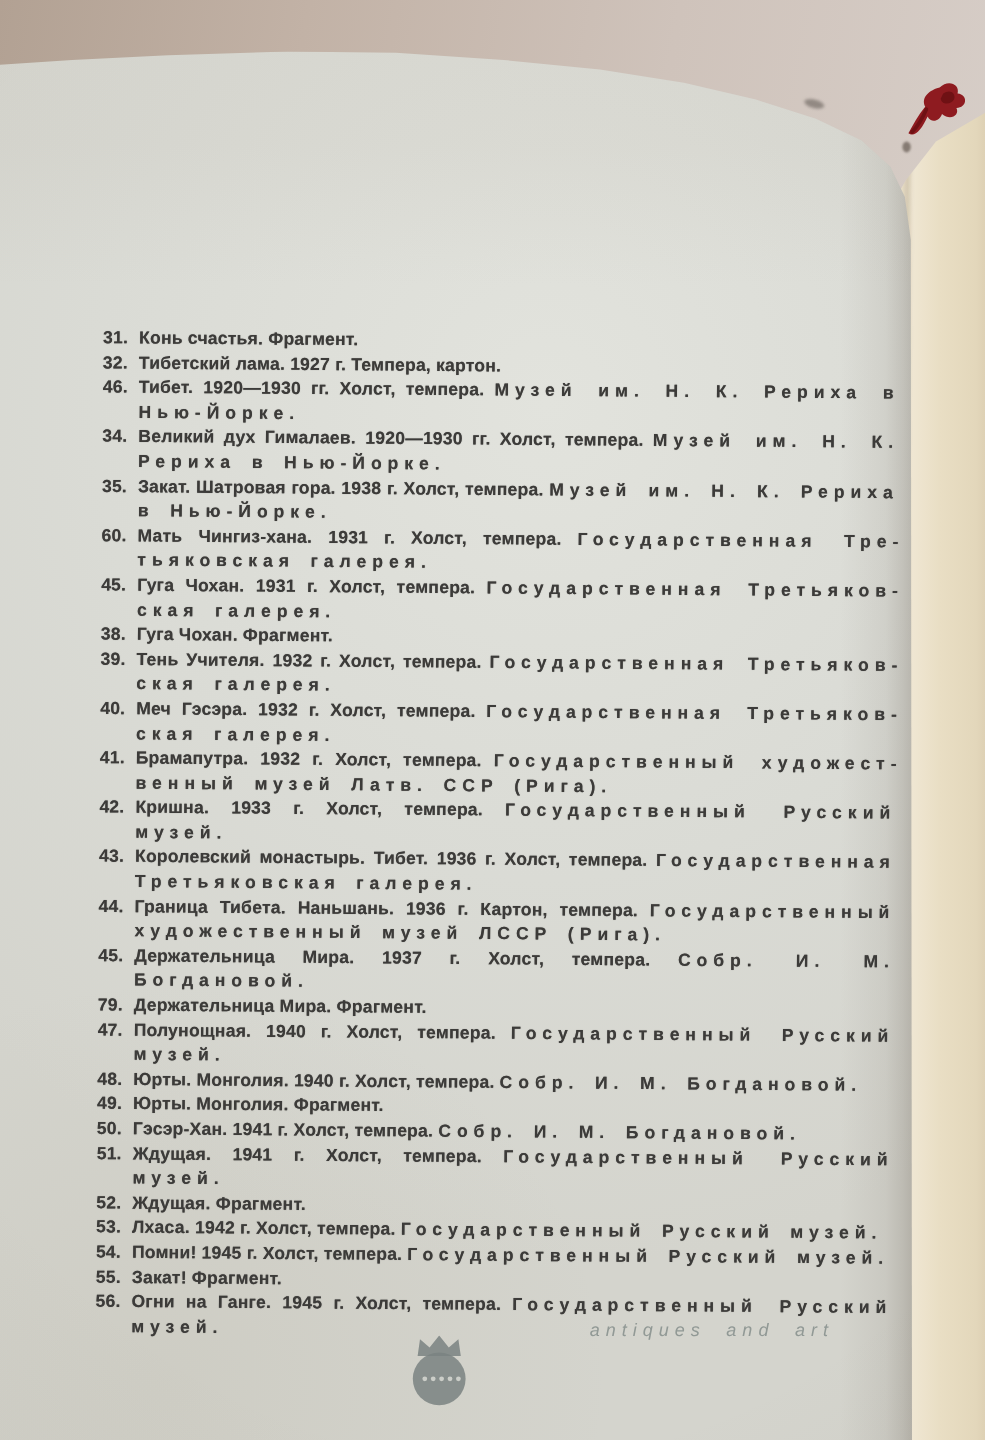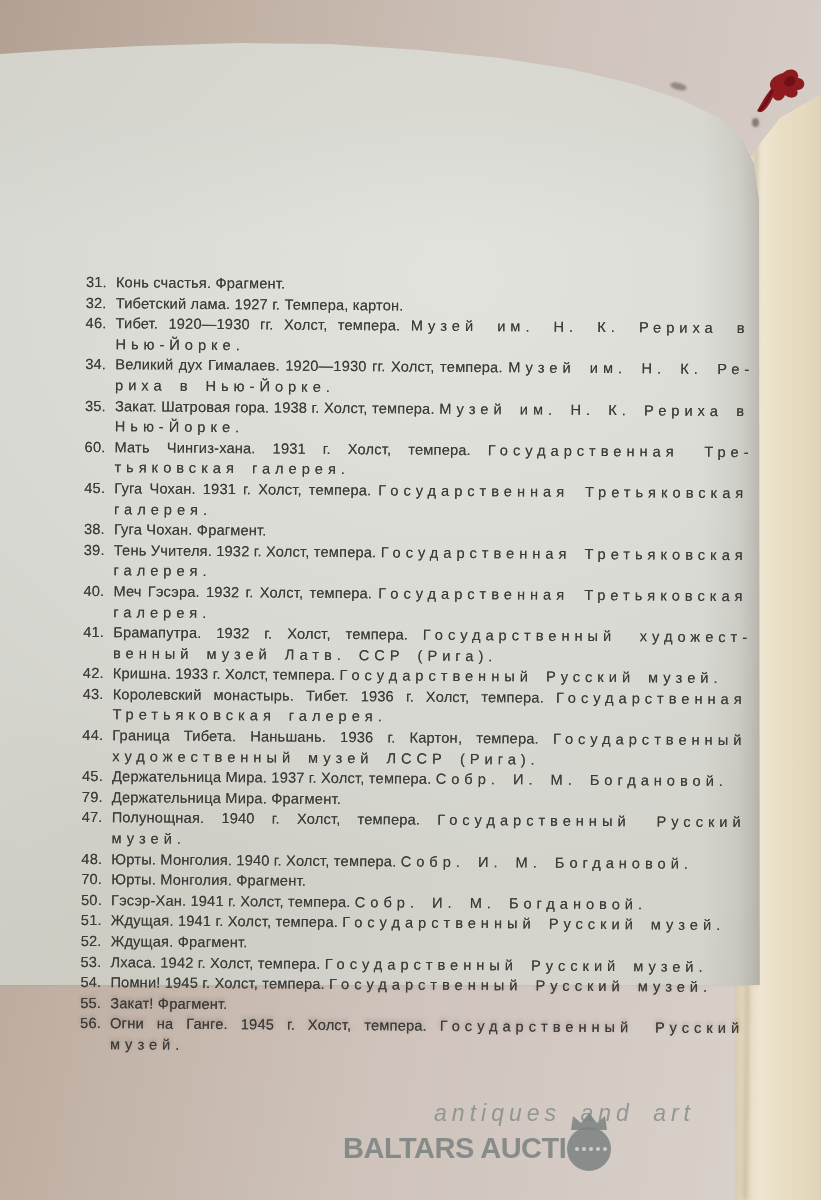--- a/index.html
+++ b/index.html
@@ -13,27 +13,28 @@
     position:absolute;left:735px;top:0;width:86px;height:1200px;
     background:linear-gradient(90deg,#d8cbb2 0px,#e6dac0 10px,#efe6d2 26px,#e9dec4 48px,#e3d7bb 78px,#ded1b5 86px);
     clip-path:polygon(0px 185px,20px 150px,45px 118px,86px 94px,86px 1200px,0px 1200px);
   }
   .fore-edge .ridge{
     position:absolute;left:14px;top:90px;width:4px;height:1110px;
     background:rgba(120,105,80,.28);filter:blur(2px);transform:rotate(.6deg);
   }
   
   .page{
-    position:absolute;left:0;top:0;width:760px;height:985px;
+    position:absolute;left:0;top:0;width:760px;height:1200px;
     background:
       linear-gradient(90deg,rgba(0,0,0,0) 0 700px,rgba(110,100,88,.10) 738px,rgba(110,100,88,.22) 752px,rgba(110,100,88,.30) 759px),
       radial-gradient(90% 60% at 60% 28%,#e2e3dd 0%,#dadbd5 55%,#d4d4cd 100%),
       #d8d9d3;
     clip-path:polygon(0px 54px,60px 50px,140px 46px,240px 43px,330px 44px,420px 50px,500px 58px,570px 69px,630px 83px,680px 99px,718px 117px,742px 139px,754px 164px,759px 200px,760px 1200px,0px 1200px);
     filter:drop-shadow(0 -2px 2px rgba(96,84,74,.40));
+    font-weight:bold;
   }
   .page .tone{
     position:absolute;inset:0;
     background:
       linear-gradient(180deg,rgba(150,135,115,.06) 0 120px,rgba(0,0,0,0) 240px),
       radial-gradient(70% 40% at 18% 96%,rgba(150,140,115,.10) 0%,rgba(0,0,0,0) 70%),
       radial-gradient(120% 90% at 55% 45%,rgba(0,0,0,0) 62%,rgba(110,100,86,.09) 100%);
   }
   .smudge{position:absolute;left:670px;top:83px;width:17px;height:7px;border-radius:50%;
     background:rgba(92,86,80,.55);filter:blur(1.2px);transform:rotate(14deg);}
@@ -49,21 +50,21 @@
     text-shadow:0 0 .6px rgba(60,59,57,.75);
     transform:rotate(.45deg);transform-origin:0 0;
   }
   .item{padding-left:30px;text-indent:-30px;}
   .item .num{display:inline-block;width:30px;text-indent:0;}
   .item .sp{letter-spacing:5px;word-spacing:4px;}
   
   .watermark{position:absolute;left:343px;top:1100px;width:410px;height:72px;color:rgba(120,129,127,.85);}
   .wm-tagline{
     position:absolute;top:0;right:58px;white-space:nowrap;
-    font-style:italic;font-size:23px;letter-spacing:5px;word-spacing:8px;
+    font-style:italic;font-size:15px;letter-spacing:5px;word-spacing:8px;
     color:rgba(128,137,135,.8);
     text-align:center;
   }
   .wm-main{
     position:absolute;left:0;top:25px;display:flex;align-items:center;white-space:nowrap;
     font-weight:bold;font-size:29px;letter-spacing:-0.5px;
   }
   .orb{position:relative;display:inline-block;width:44px;height:44px;margin:2px 1px 0 1px;
     border-radius:50%;background:rgba(122,131,129,.85);}
   .orb svg.crown{position:absolute;left:3px;top:-14px;width:38px;height:17px;}
@@ -109,21 +110,21 @@
   <div class="item"><span class="num">44.</span><span class="pre">Граница Тибета. Наньшань. 1936 г. Картон, темпера. </span><span class="sp">Государственный художественный музей ЛССР (Рига).</span></div>
 
   <div class="item"><span class="num">45.</span><span class="pre">Держательница Мира. 1937 г. Холст, темпера. </span><span class="sp">Собр. И. М. Богдановой.</span></div>
 
   <div class="item"><span class="num">79.</span><span class="pre">Держательница Мира. Фрагмент.</span></div>
 
   <div class="item"><span class="num">47.</span><span class="pre">Полунощная. 1940 г. Холст, темпера. </span><span class="sp">Государственный Русский музей.</span></div>
 
   <div class="item"><span class="num">48.</span><span class="pre">Юрты. Монголия. 1940 г. Холст, темпера. </span><span class="sp">Собр. И. М. Богдановой.</span></div>
 
-  <div class="item"><span class="num">70.</span><span class="pre">Юрты. Монголия. Фрагмент.</span></div>
+  <div class="item"><span class="num">49.</span><span class="pre">Юрты. Монголия. Фрагмент.</span></div>
 
   <div class="item"><span class="num">50.</span><span class="pre">Гэсэр-Хан. 1941 г. Холст, темпера. </span><span class="sp">Собр. И. М. Богдановой.</span></div>
 
   <div class="item"><span class="num">51.</span><span class="pre">Ждущая. 1941 г. Холст, темпера. </span><span class="sp">Государственный Русский музей.</span></div>
 
   <div class="item"><span class="num">52.</span><span class="pre">Ждущая. Фрагмент.</span></div>
 
   <div class="item"><span class="num">53.</span><span class="pre">Лхаса. 1942 г. Холст, темпера. </span><span class="sp">Государственный Русский музей.</span></div>
 
   <div class="item"><span class="num">54.</span><span class="pre">Помни! 1945 г. Холст, темпера. </span><span class="sp">Государственный Русский музей.</span></div>
@@ -141,21 +142,20 @@
   <svg width="58" height="58" viewBox="0 0 58 58">
     <path d="M30,9 C37,2 47,6 45,14 C54,15 53,26 44,26 C47,32 39,37 32,31 C30,37 23,39 20,33 C15,44 9,51 4,47 C8,40 12,32 18,25 C14,17 22,11 30,9 Z" fill="#8e1b20"></path>
     <path d="M33,14 C38,10 44,13 42,19 C39,24 31,23 31,18 Z" fill="#6f1114"></path>
     <path d="M19,27 C16,34 11,42 7,46" stroke="#6f1114" stroke-width="3" fill="none" stroke-linecap="round"></path>
   </svg>
 </div>
 
 <div class="watermark">
   <div class="wm-tagline">antiques and art</div>
   <div class="wm-main">
-    <span>BALTARS AUCTI</span>
     <span class="orb">
       <svg class="crown" viewBox="0 0 38 17">
         <path d="M1,17 L3,3 L11,10 L19,0 L27,10 L35,3 L37,17 Z" fill="rgba(122,131,129,.85)"></path>
       </svg>
       <span class="dots">
           <i></i>
           <i></i>
           <i></i>
           <i></i>
           <i></i>

